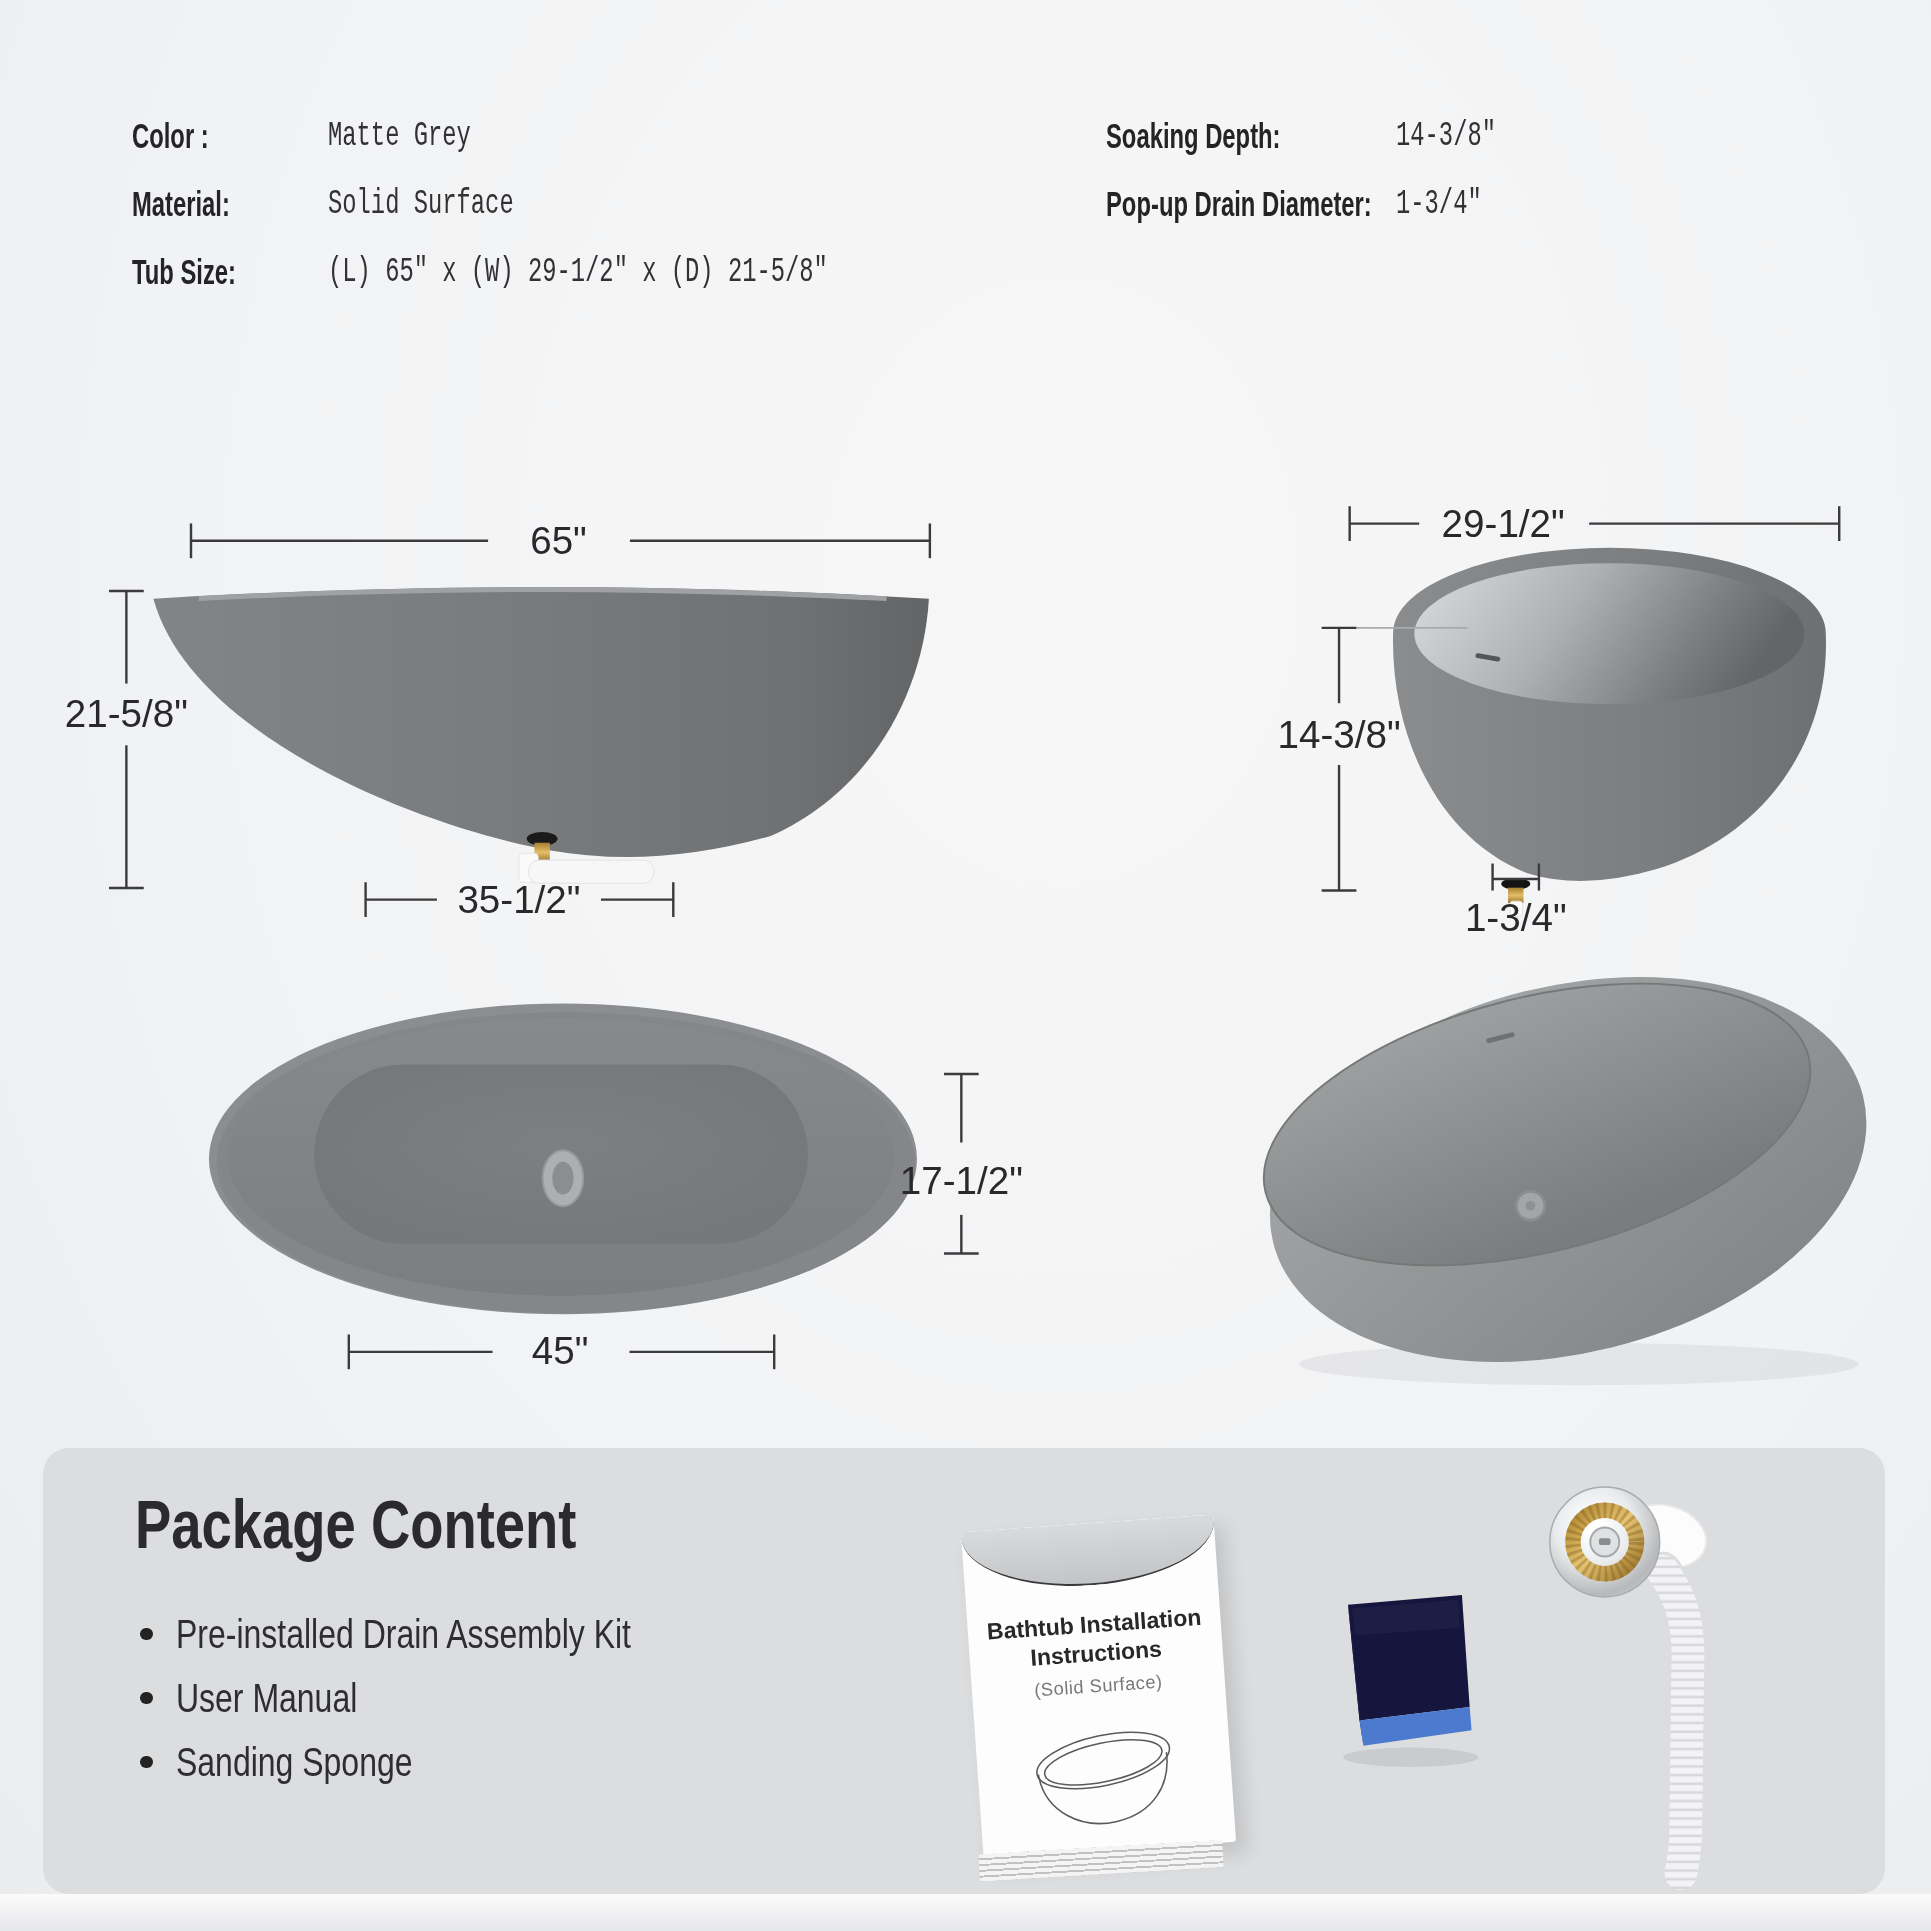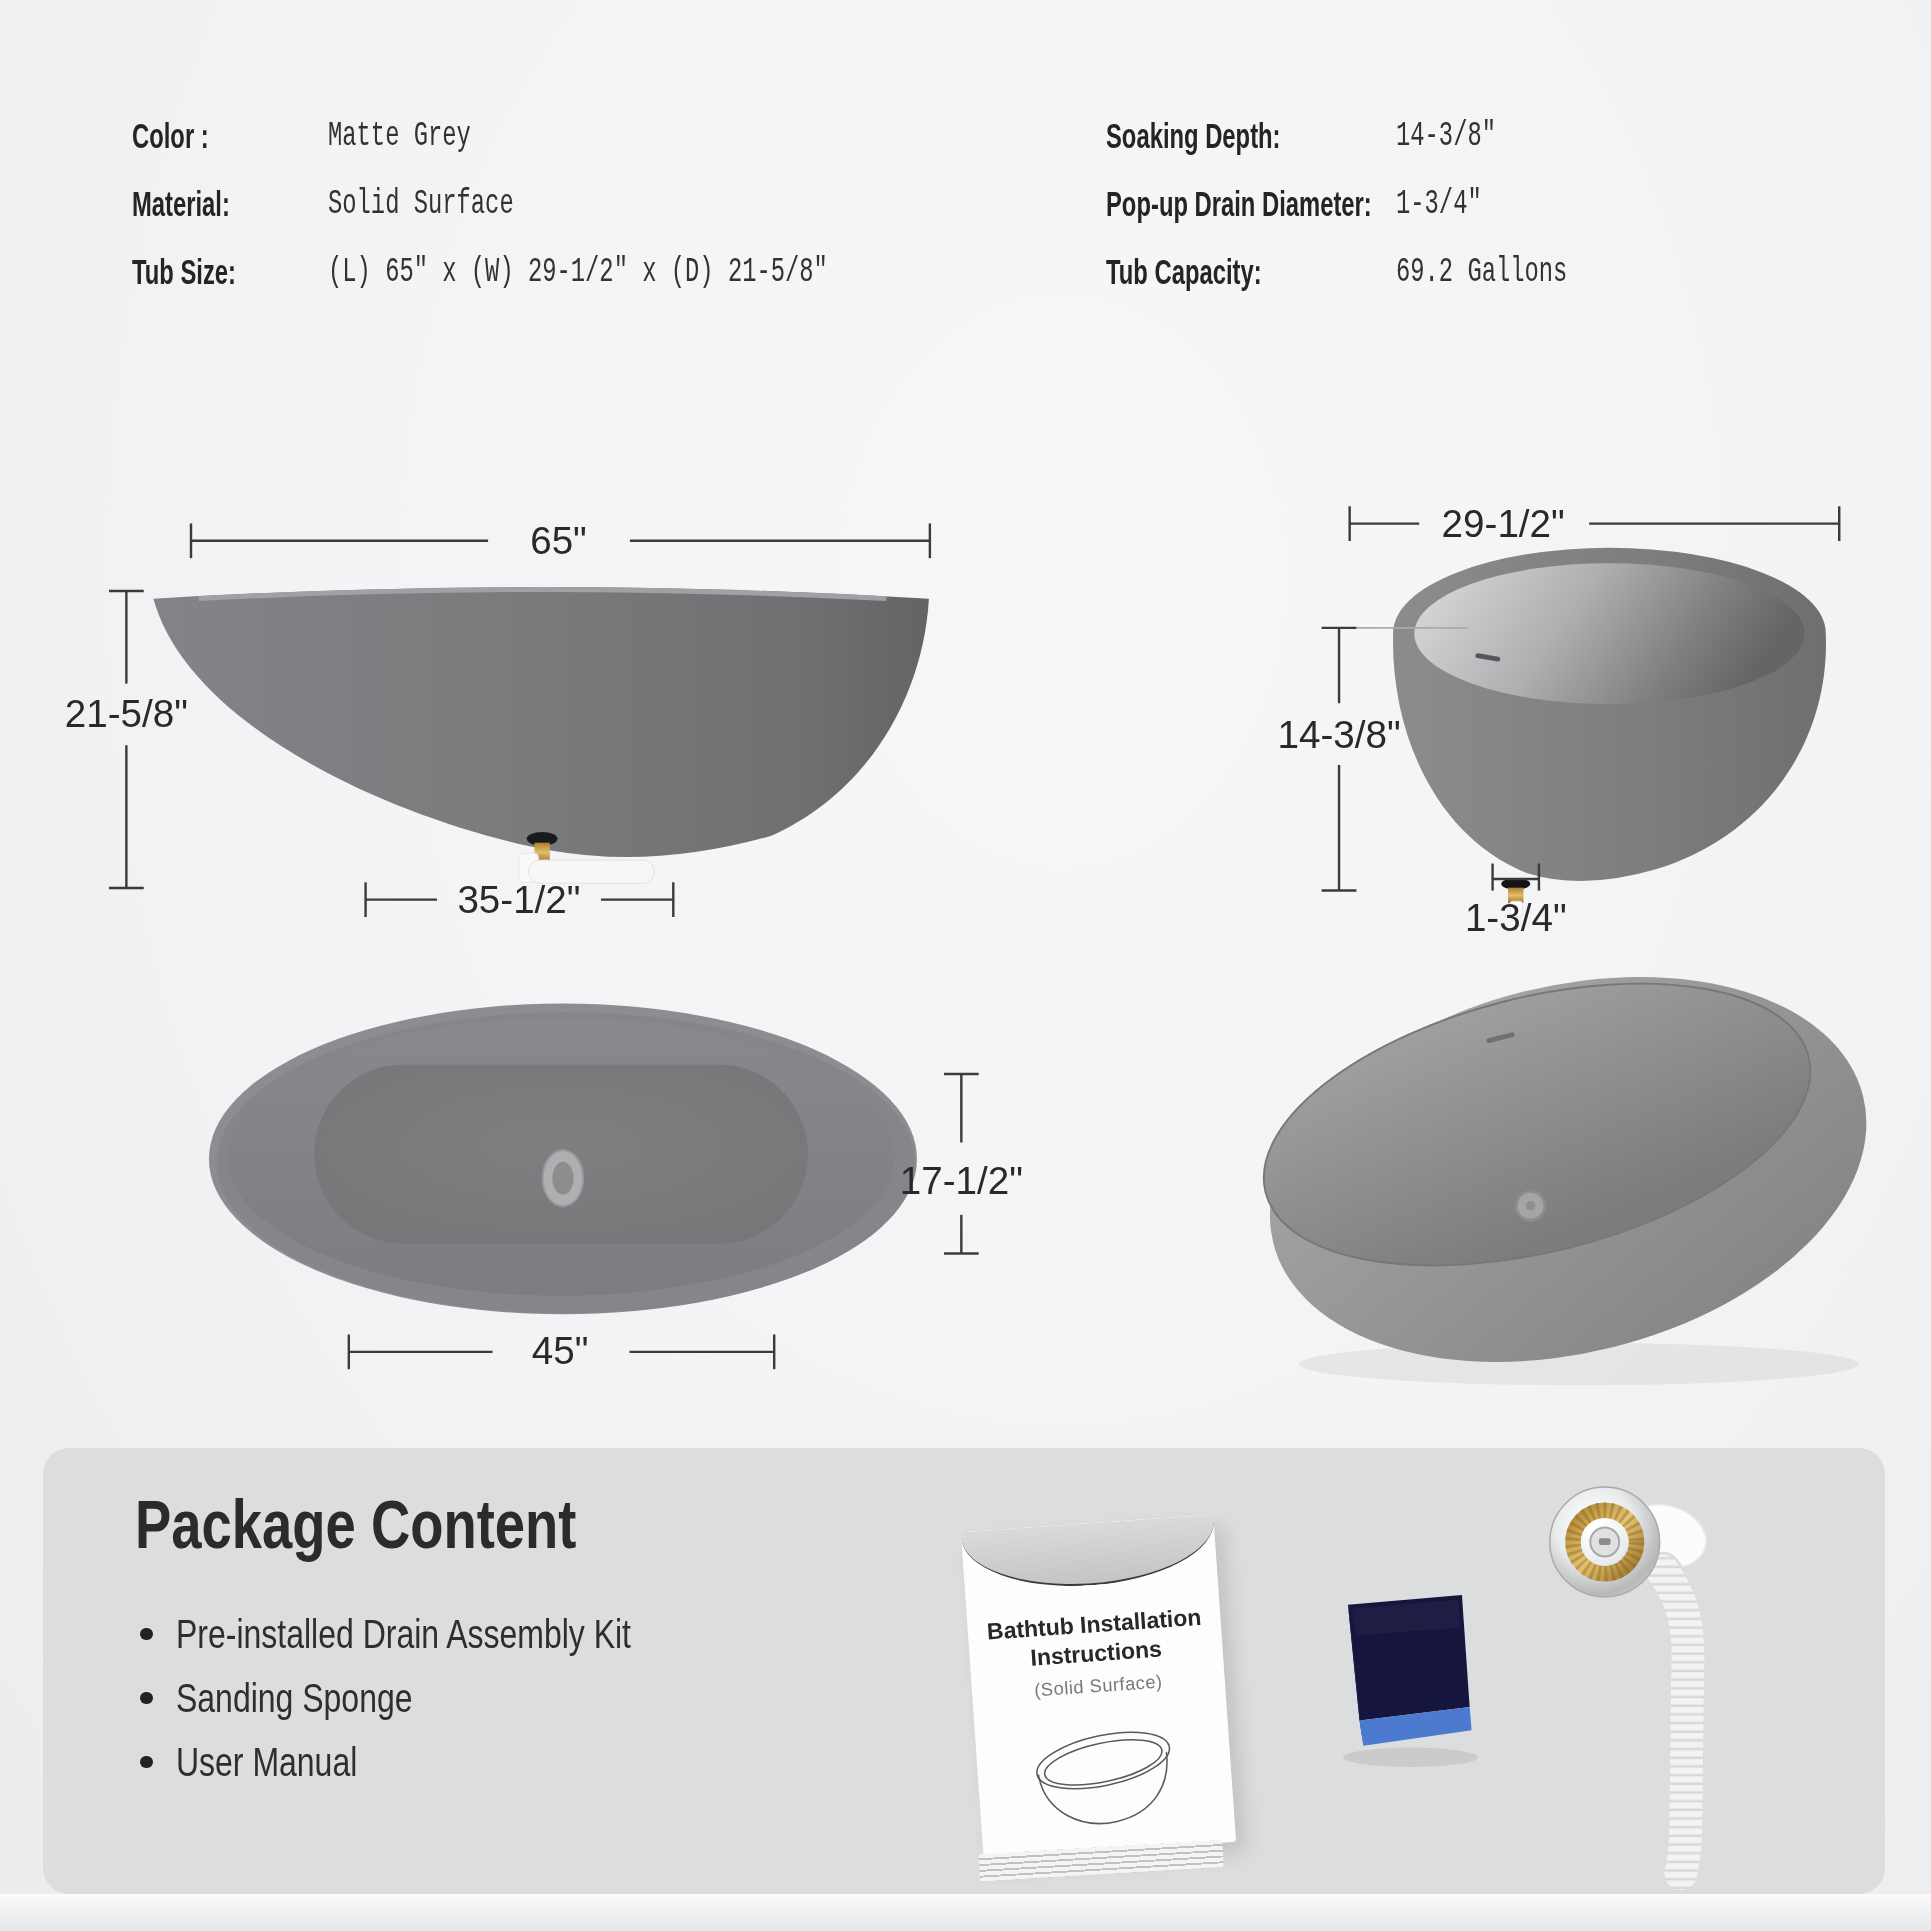--- a/index.html
+++ b/index.html
@@ -75,24 +75,20 @@
 
   <div class="specs specs-right" style="left:1096px;top:102px;">
     <div class="spec-row">
       <span class="spec-label"><span class="cond">Soaking Depth:</span></span>
       <span class="spec-value"><span class="cond">14-3/8"</span></span>
     </div>
     <div class="spec-row">
       <span class="spec-label"><span class="cond">Pop-up Drain Diameter:</span></span>
       <span class="spec-value"><span class="cond">1-3/4"</span></span>
     </div>
-    <div class="spec-row">
-      <span class="spec-label"><span class="cond">Tub Capacity:</span></span>
-      <span class="spec-value"><span class="cond">69.2 Gallons</span></span>
-    </div>
   </div>
 
   <svg class="abs" style="left:97px;top:454px;" width="869" height="463" viewBox="0 0 900 480">
     <defs>
       <linearGradient id="sideG" x1="0" y1="0" x2="1" y2="0">
         <stop offset="0" stop-color="#828487"></stop>
           <stop offset=".45" stop-color="#797b7d"></stop>
         <stop offset=".82" stop-color="#6f7173"></stop>
           <stop offset="1" stop-color="#626466"></stop>
       </linearGradient>
@@ -240,25 +236,25 @@
 
   <div class="card">
     <div class="card-title">Package Content</div>
     <ul class="pkg-list">
       <li>
         <span class="dot"></span>
         <span class="cond" style="--sx:.78;transform:scaleX(.78);">Pre-installed Drain Assembly Kit</span>
       </li>
       <li>
         <span class="dot"></span>
-        <span class="cond" style="--sx:.78;transform:scaleX(.78);">Sanding Sponge</span>
+        <span class="cond" style="--sx:.78;transform:scaleX(.78);">User Manual</span>
       </li>
       <li>
         <span class="dot"></span>
-        <span class="cond" style="--sx:.78;transform:scaleX(.78);">User Manual</span>
+        <span class="cond" style="--sx:.78;transform:scaleX(.78);">Sanding Sponge</span>
       </li>
     </ul>
 
     <div class="booklet">
       <div class="booklet-band"></div>
       <div class="booklet-title">Bathtub Installation Instructions</div>
       <div class="booklet-sub">(Solid Surface)</div>
       <svg class="booklet-sketch" width="164" height="116" viewBox="0 0 170 120">
         <g fill="none" stroke="#5a5a5c" stroke-width="1.6">
           <ellipse cx="84" cy="42" rx="70" ry="26" transform="rotate(-8 84 42)"></ellipse>

